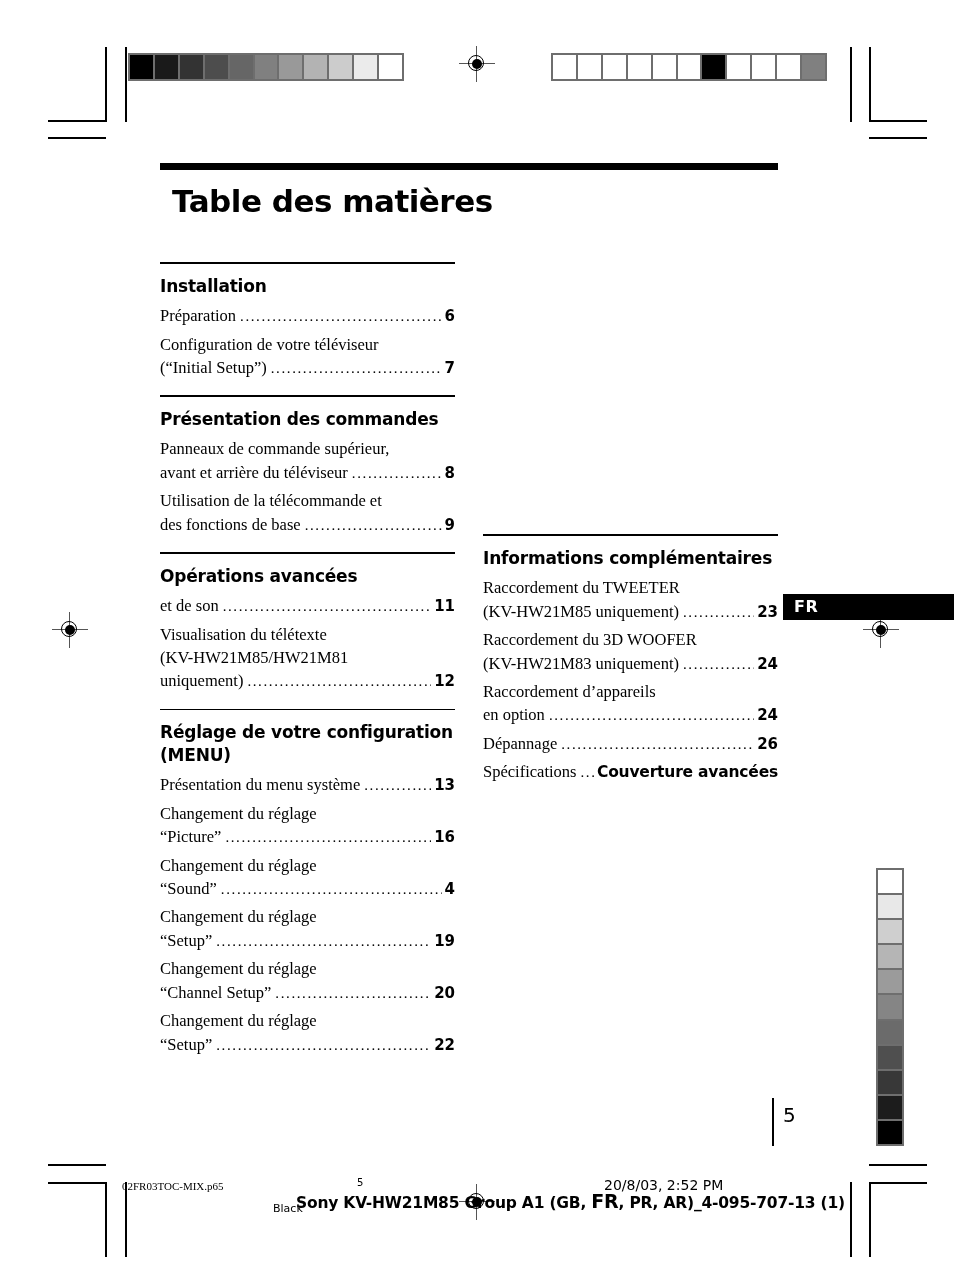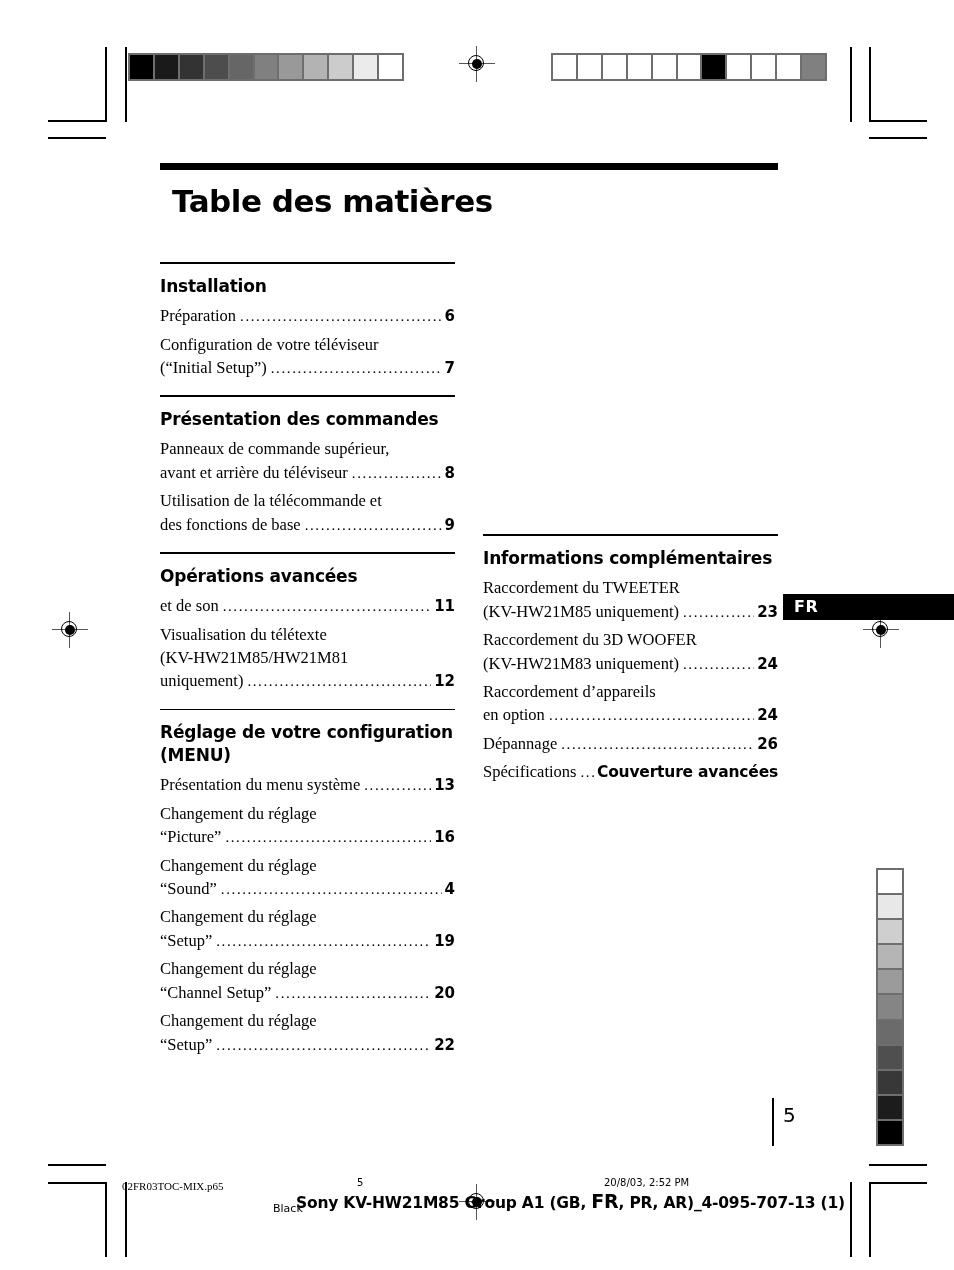--- a/index.html
+++ b/index.html
@@ -222,21 +222,21 @@
     top: 1202px;
     font-family: "DejaVu Sans", sans-serif;
     font-size: 11px;
     color: #000;
   }
   .footer-date {
     position: absolute;
     left: 604px;
     top: 1177px;
     font-family: "DejaVu Sans", sans-serif;
-    font-size: 10px;
+    font-size: 14px;
     color: #000;
   }
 </style>
 </head>
 <body>
 
 <div class="crop-line" style="left:105px; top:47px; width:1.6px; height:75px;"></div>
 <div class="crop-line" style="left:48px; top:120px; width:58px; height:1.6px;"></div>
 <div class="crop-line" style="left:48px; top:137px; width:58px; height:1.6px;"></div>
 <div class="crop-line" style="left:125px; top:47px; width:1.6px; height:75px;"></div>

